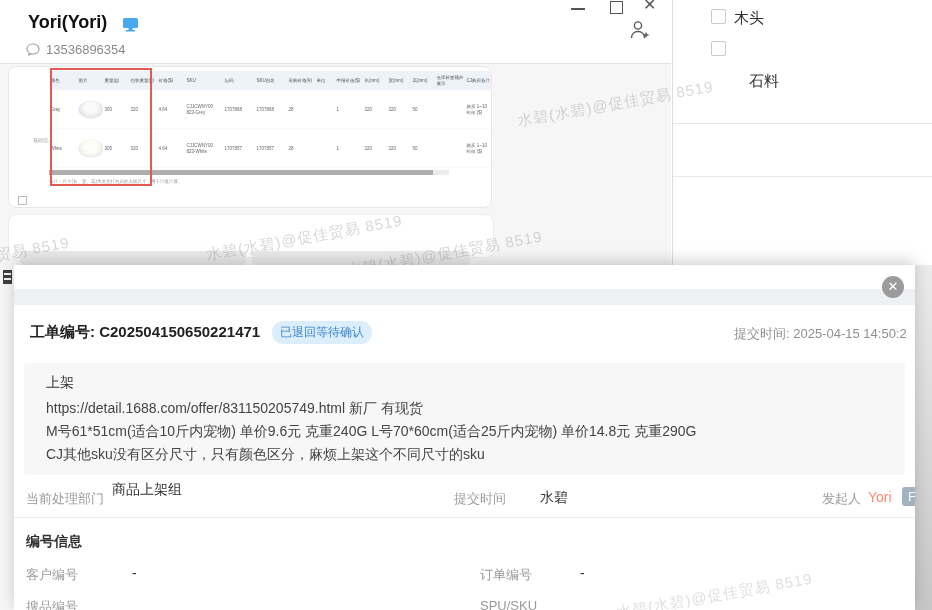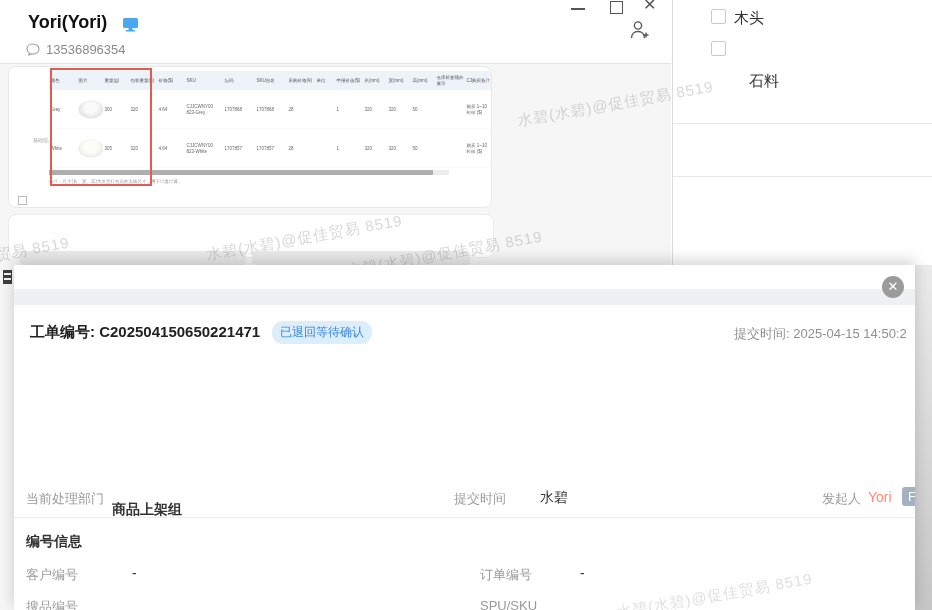--- a/index.html
+++ b/index.html
@@ -88,21 +88,21 @@
   #order-row { left:16px; top:58px; font-size:15px; font-weight:bold; color:#222; }
   #status-badge { left:258px; top:56px; font-size:12px; color:#3b87cf;
     background:#dcedfb; padding:3px 8px; border-radius:11px; }
   #submit-time { left:720px; top:60px; width:260px; font-size:13px; color:#8f8f8f; white-space:nowrap; }
   #content-box { left:10px; top:98px; width:881px; height:112px; background:#f7f7f8; border-radius:4px; }
   #content-title { left:22px; top:11px; font-size:14px; color:#333; }
   .content-line { left:22px; font-size:14px; color:#444; white-space:nowrap; }
   #cl1 { top:37px; } #cl2 { top:60px; } #cl3 { top:83px; }
   .meta-label { font-size:13px; color:#9a9a9a; }
   .meta-value { font-size:14px; color:#333; }
-  #dept-label { left:12px; top:225px; } #dept-value { left:98px; top:236px; font-weight:bold; }
+  #dept-label { left:12px; top:225px; } #dept-value { left:98px; top:216px; font-weight:normal; }
   #handler-label { left:440px; top:225px; } #handler-value { left:526px; top:224px; }
   #initiator-label { left:808px; top:225px; }
   #initiator-value { left:854px; top:224px; font-size:14px; color:#ff8a70; }
   #initiator-tag { left:888px; top:222px; font-size:13px; color:#fff; background:#a3b1c2;
     padding:2px 6px; border-radius:3px; white-space:nowrap; }
   #dlg-divider { left:0; top:252px; width:901px; height:1px; background:#ededed; }
   #section-title { left:12px; top:268px; font-size:14px; font-weight:bold; color:#333; }
   #f1-label { left:12px; top:301px; } #f1-value { left:118px; top:300px; }
   #f2-label { left:466px; top:301px; } #f2-value { left:566px; top:300px; }
   #f3-label { left:12px; top:333px; } #f4-label { left:466px; top:333px; }
@@ -243,20 +243,26 @@
 <div class="abs" id="right-strip"></div>
 
 <div class="abs" id="dialog">
   <div class="abs" id="dlg-band"></div>
   <div class="abs" id="dlg-close">✕</div>
 
   <div class="abs" id="order-row">工单编号: C202504150650221471</div>
   <div class="abs" id="status-badge">已退回等待确认</div>
   <div class="abs" id="submit-time">提交时间: 2025-04-15 14:50:2</div>
 
+  <div class="abs" id="content-box">
+    <div class="abs" id="content-title">上架</div>
+    <div class="abs content-line" id="cl1">https://detail.1688.com/offer/831150205749.html 新厂 有现货</div>
+    <div class="abs content-line" id="cl2">M号61*51cm(适合10斤内宠物) 单价9.6元 克重240G L号70*60cm(适合25斤内宠物) 单价14.8元 克重290G</div>
+    <div class="abs content-line" id="cl3">CJ其他sku没有区分尺寸，只有颜色区分，麻烦上架这个不同尺寸的sku</div>
+  </div>
 
   <div class="abs meta-label" id="dept-label">当前处理部门</div>
   <div class="abs meta-value" id="dept-value">商品上架组</div>
   <div class="abs meta-label" id="handler-label">提交时间</div>
   <div class="abs meta-value" id="handler-value">水碧</div>
   <div class="abs meta-label" id="initiator-label">发起人</div>
   <div class="abs" id="initiator-value">Yori</div>
   <div class="abs" id="initiator-tag">Fre</div>
 
   <div class="abs" id="dlg-divider"></div>

